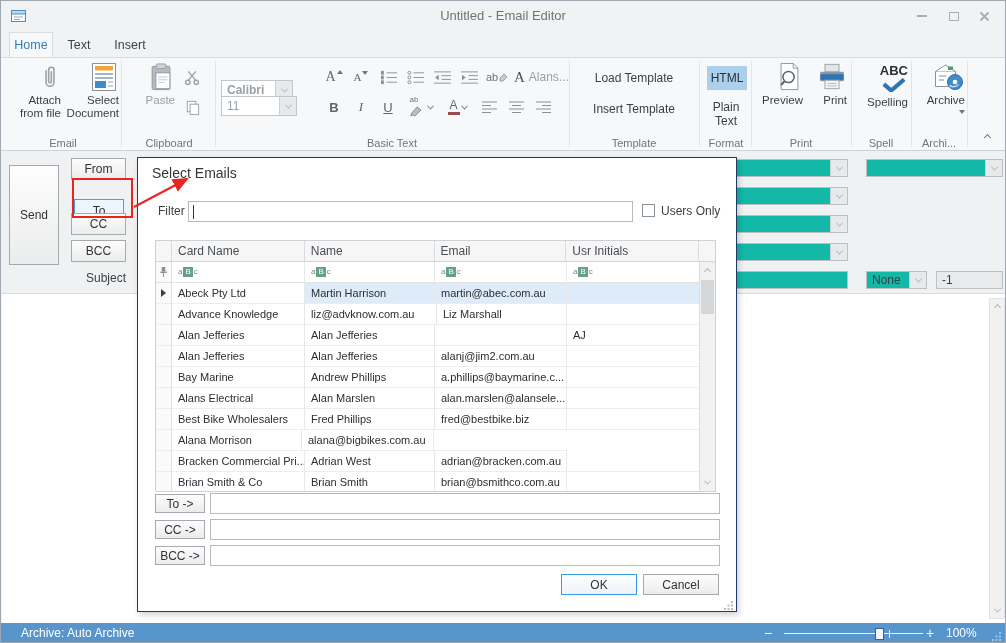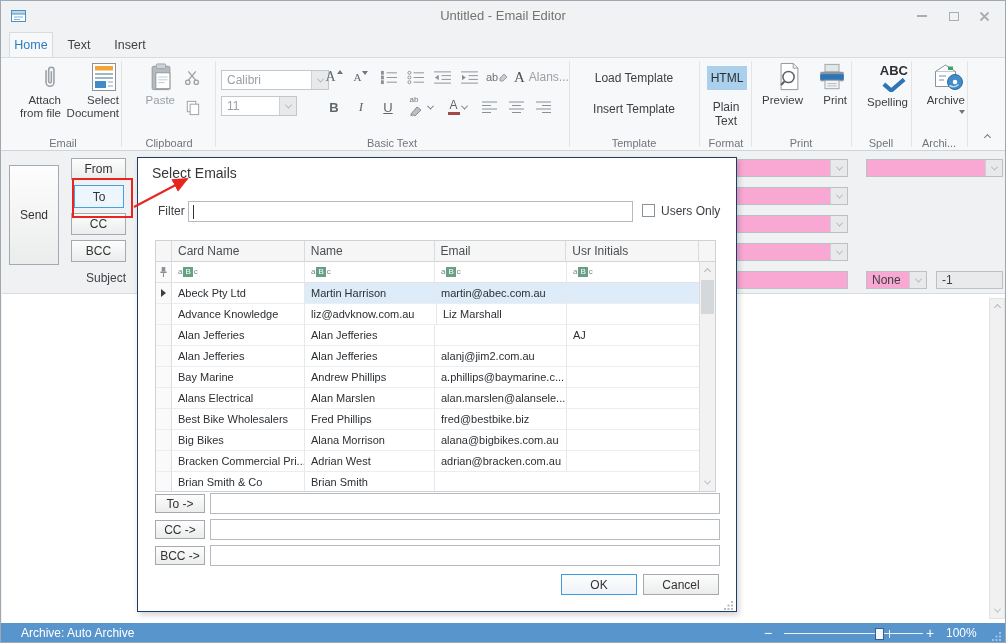--- a/index.html
+++ b/index.html
@@ -48,21 +48,21 @@
 
   
   #content { position:absolute; left:1px; top:150px; width:1004px; height:472px; background:#fff; }
   #hdr-left { position:absolute; left:0; top:0; width:130px; height:143px; background:#f0f1f2; border-bottom:1px solid #d8dade; }
   #hdr-right { position:absolute; left:130px; top:0; width:874px; height:143px; background:#f0f1f2; border-bottom:1px solid #d8dade; }
   .dxbtn { background:linear-gradient(#fdfdfd,#ebecec); border:1px solid #a4aab0; color:#333; font-size:12px; display:flex; align-items:center; justify-content:center; cursor:default; }
   #send-btn { position:absolute; left:7px; top:14px; width:50px; height:100px; }
   .addr-btn { position:absolute; left:69px; width:55px; height:22px; }
   #to-btn { left:72px; width:50px; height:23px; border:1px solid #45a0e4; background:#eef6fd; }
   #subject-lbl { position:absolute; left:38px; top:120px; width:86px; text-align:right; font-size:12px; color:#3b3f43; }
-  .field { position:absolute; height:18px; background:#f9a8d4; border:1px solid #bcc1c6; }
+  .field { position:absolute; height:18px; background:#14b8a6; border:1px solid #bcc1c6; }
   .field .val { position:absolute; left:5px; top:1px; font-size:12px; color:#3b3f43; }
   .spin { background:#e8eaeb; }
   #body-scroll { position:absolute; left:987px; top:147px; width:16px; height:321px; background:#f1f1f1; border:1px solid #e3e3e3; }
   .sb-arr { position:absolute; left:0; width:14px; height:16px; display:flex; align-items:center; justify-content:center; }
 
   
   #dialog { position:absolute; left:135px; top:6px; width:600px; height:455px; background:#fff; border:1px solid #1f3c67; z-index:10; box-shadow:2px 3px 6px rgba(0,0,0,.18); }
   #dlg-title { position:absolute; left:14px; top:7px; font-size:14px; color:#33373b; }
   #filter-lbl { position:absolute; left:20px; top:46px; font-size:12px; color:#3b3f43; }
   #filter-input { position:absolute; left:50px; top:43px; width:445px; height:21px; background:#fff; border:1px solid #b5bac0; }
@@ -195,21 +195,21 @@
         <svg width="17" height="17" viewBox="0 0 18 18">
           <rect x="3.5" y="2.5" width="9" height="11" fill="#fff" stroke="#9aa1a8"></rect>
           <rect x="6.5" y="5.5" width="9" height="11" fill="#fff" stroke="#9aa1a8"></rect>
         </svg>
       </div>
       <div class="glabel">Clipboard</div>
     </div>
     <div class="rsep" style="left:214px;"></div>
 
     <div class="rgroup" style="left:216px;width:350px;">
-      <div class="combo" style="left:4px;top:12px;width:108px;height:20px;">
+      <div class="combo" style="left:4px;top:22px;width:72px;height:20px;font-weight:bold;">
         <span class="val">Calibri</span>
         <span class="cbtn">
             <i class="chv d lt"></i>
           </span>
       </div>
       <div class="combo" style="left:4px;top:38px;width:76px;height:20px;">
         <span class="val">11</span>
         <span class="cbtn">
             <i class="chv d lt"></i>
           </span>
@@ -428,21 +428,21 @@
 
     <div id="ribbon-collapse">
         <i class="chv u"></i>
       </div>
   </div>
 
   <div id="content">
     <div id="hdr-left">
       <div class="dxbtn" id="send-btn">Send</div>
       <div class="dxbtn addr-btn" style="top:7px;">From</div>
-      <div class="dxbtn addr-btn" id="to-btn" style="top:34px;">To</div>
+      <div class="dxbtn addr-btn" id="to-btn" style="top:48px;">To</div>
       <div class="dxbtn addr-btn" style="top:62px;">CC</div>
       <div class="dxbtn addr-btn" style="top:89px;">BCC</div>
       <div id="subject-lbl">Subject</div>
     </div>
 
     <div id="hdr-right">
       <div class="field" style="left:490px;top:8px;width:226px;">
           <span class="cbtn">
             <i class="chv d lt"></i>
           </span>
@@ -590,36 +590,36 @@
         </div>
         <div class="grow">
           <div class="gcell w-ind"></div>
           <div class="gcell w-card">Best Bike Wholesalers</div>
           <div class="gcell w-name">Fred Phillips</div>
           <div class="gcell w-email">fred@bestbike.biz</div>
           <div class="gcell w-init"></div>
         </div>
         <div class="grow">
           <div class="gcell w-ind"></div>
-          <div class="gcell w-card">Big Bikes</div>
           <div class="gcell w-name">Alana Morrison</div>
           <div class="gcell w-email">alana@bigbikes.com.au</div>
           <div class="gcell w-init"></div>
         </div>
         <div class="grow">
           <div class="gcell w-ind"></div>
           <div class="gcell w-card">Bracken Commercial Pri...</div>
           <div class="gcell w-name">Adrian West</div>
           <div class="gcell w-email">adrian@bracken.com.au</div>
           <div class="gcell w-init"></div>
         </div>
         <div class="grow">
           <div class="gcell w-ind"></div>
           <div class="gcell w-card">Brian Smith &amp; Co</div>
           <div class="gcell w-name">Brian Smith</div>
+          <div class="gcell w-email">brian@bsmithco.com.au</div>
           <div class="gcell w-init"></div>
         </div>
 
         <div id="gscroll">
           <div class="sb-arr" style="top:1px;">
               <i class="chv u lt"></i>
             </div>
           <div id="gthumb"></div>
           <div class="sb-arr" style="bottom:1px;">
               <i class="chv d lt"></i>

